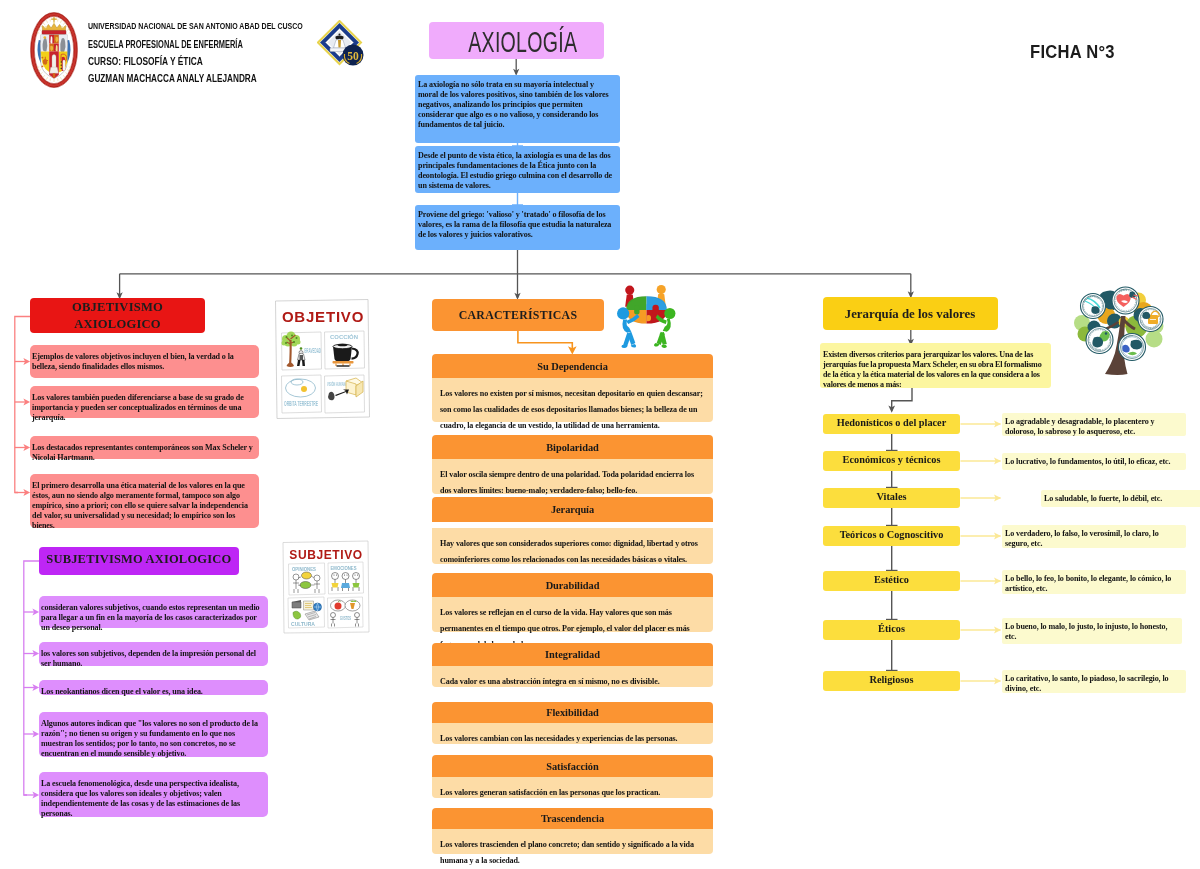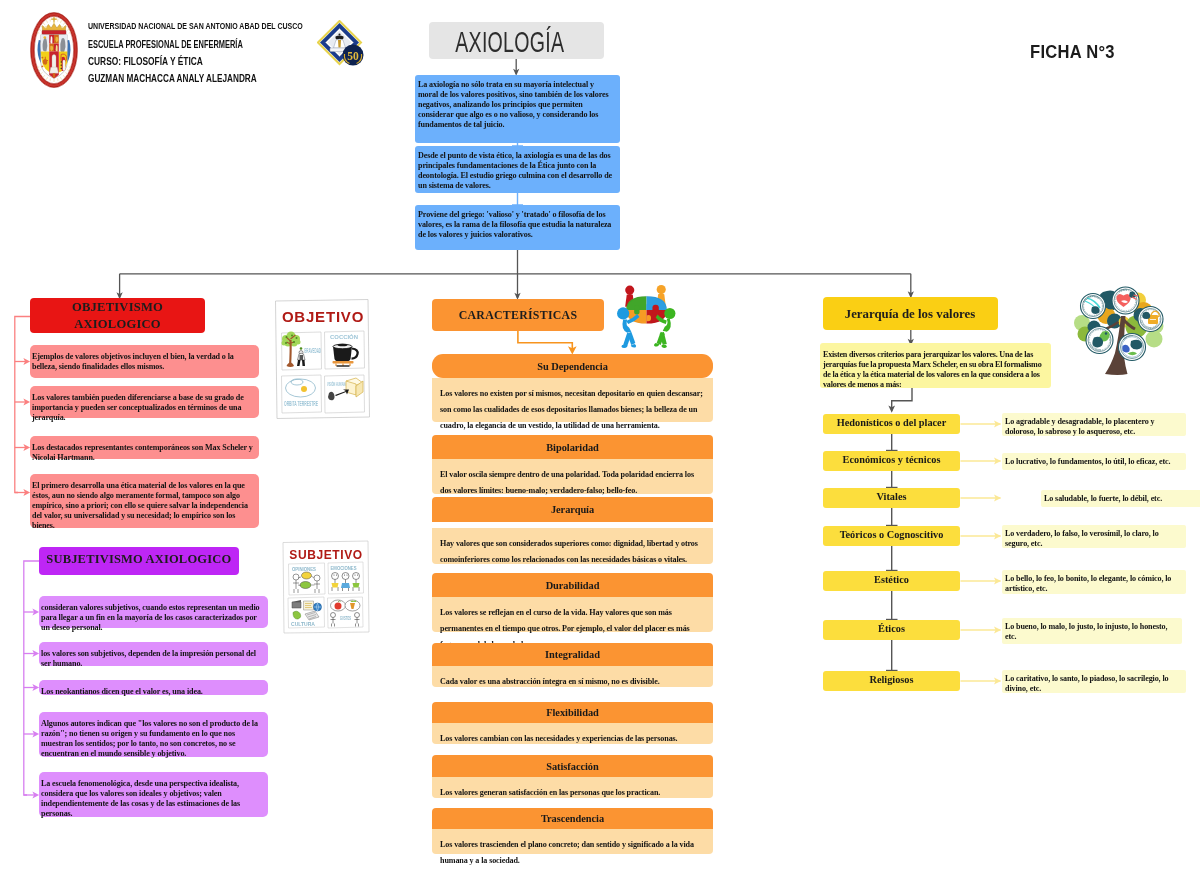--- a/index.html
+++ b/index.html
@@ -13,22 +13,22 @@
 
 .hdr-line{font-family:"Liberation Sans",sans-serif;font-weight:700;
           color:#111;white-space:nowrap;transform-origin:left top;}
 .hdr-1{font-size:9.0px;}
 .hdr-2{font-size:10.0px;}
 .ficha{font-family:"Liberation Sans",sans-serif;font-weight:700;font-size:18px;
        letter-spacing:.3px;color:#1c1c1c;white-space:nowrap;
        transform-origin:left top;transform:scaleX(.92);}
 
 
-.rootbox{background:#e5e5e5;border-radius:4px;display:flex;align-items:center;
-         justify-content:flex-start;padding-top:4px;}
+.rootbox{background:#f0abfc;border-radius:4px;display:flex;align-items:center;
+         justify-content:flex-end;padding-top:4px;}
 .rootbox span{font-family:"Liberation Sans",sans-serif;font-weight:400;font-size:29px;
               color:#2d2d2d;letter-spacing:.4px;display:inline-block;
               transform:scaleX(.675);transform-origin:center;}
 .note{background:#6cb0fc;border-radius:3px;padding:4.5px 5px 2px 3px;
       font-size:8.1px;font-weight:700;line-height:10.0px;color:#131313;
       letter-spacing:-.12px;}
 
 
 .obj-head{background:#e81514;border-radius:4px;display:flex;flex-direction:column;
           align-items:center;justify-content:center;font-weight:700;font-size:12.6px;
@@ -455,21 +455,21 @@
       <circle cx="112" cy="60" r="11" fill="#3cb521"></circle>
       <path d="M112 71 q6 18 -6 25 l-8 -2 l4 -8 q8 -4 4 -15z" fill="#3cb521"></path>
       <path d="M106 74 q-12 -4 -18 -12 l-4 6 q8 10 20 13z" fill="#3cb521"></path>
       <path d="M100 96 l6 24 l-8 2 l-6 -22z" fill="#3cb521"></path>
       <path d="M94 96 l-8 22 l8 4 l8 -22z" fill="#3cb521"></path>
       <path d="M104 122 q5 4 -2 6 q-8 -1 -6 -6z" fill="#3cb521"></path>
       <path d="M84 118 q-6 4 -1 7 q8 0 8 -5z" fill="#3cb521"></path>
     </g>
   </svg>
 
-  <div class="abs car-ttl" style="left:432px;top:354px;width:281px;height:24px;border-radius:11px;">Su Dependencia</div>
+  <div class="abs car-ttl" style="left:432px;top:354px;width:281px;height:24px;">Su Dependencia</div>
   <div class="abs car-body" style="left:432px;top:378px;width:281px;height:44px;">Los valores no existen por sí mismos, necesitan depositario en quien descansar; son como las cualidades de esos depositarios llamados bienes; la belleza de un cuadro, la elegancia de un vestido, la utilidad de una herramienta.</div>
 
   <div class="abs car-ttl" style="left:432px;top:435px;width:281px;height:24px;">Bipolaridad</div>
   <div class="abs car-body" style="left:432px;top:459px;width:281px;height:35px;">El valor oscila siempre dentro de una polaridad. Toda polaridad encierra los dos valores límites: bueno-malo; verdadero-falso; bello-feo.</div>
 
   <div class="abs car-ttl" style="left:432px;top:497px;width:281px;height:25px;">Jerarquía</div>
   <div class="abs car-body" style="left:432px;top:528px;width:281px;height:36px;">Hay valores que son considerados superiores como: dignidad, libertad y otros comoinferiores como los relacionados con las necesidades básicas o vitales.</div>
 
   <div class="abs car-ttl" style="left:432px;top:573px;width:281px;height:24px;">Durabilidad</div>
   <div class="abs car-body" style="left:432px;top:597px;width:281px;height:35px;">Los valores se reflejan en el curso de la vida. Hay valores que son más permanentes en el tiempo que otros. Por ejemplo, el valor del placer es más fugaz que el de la verdad.</div>

